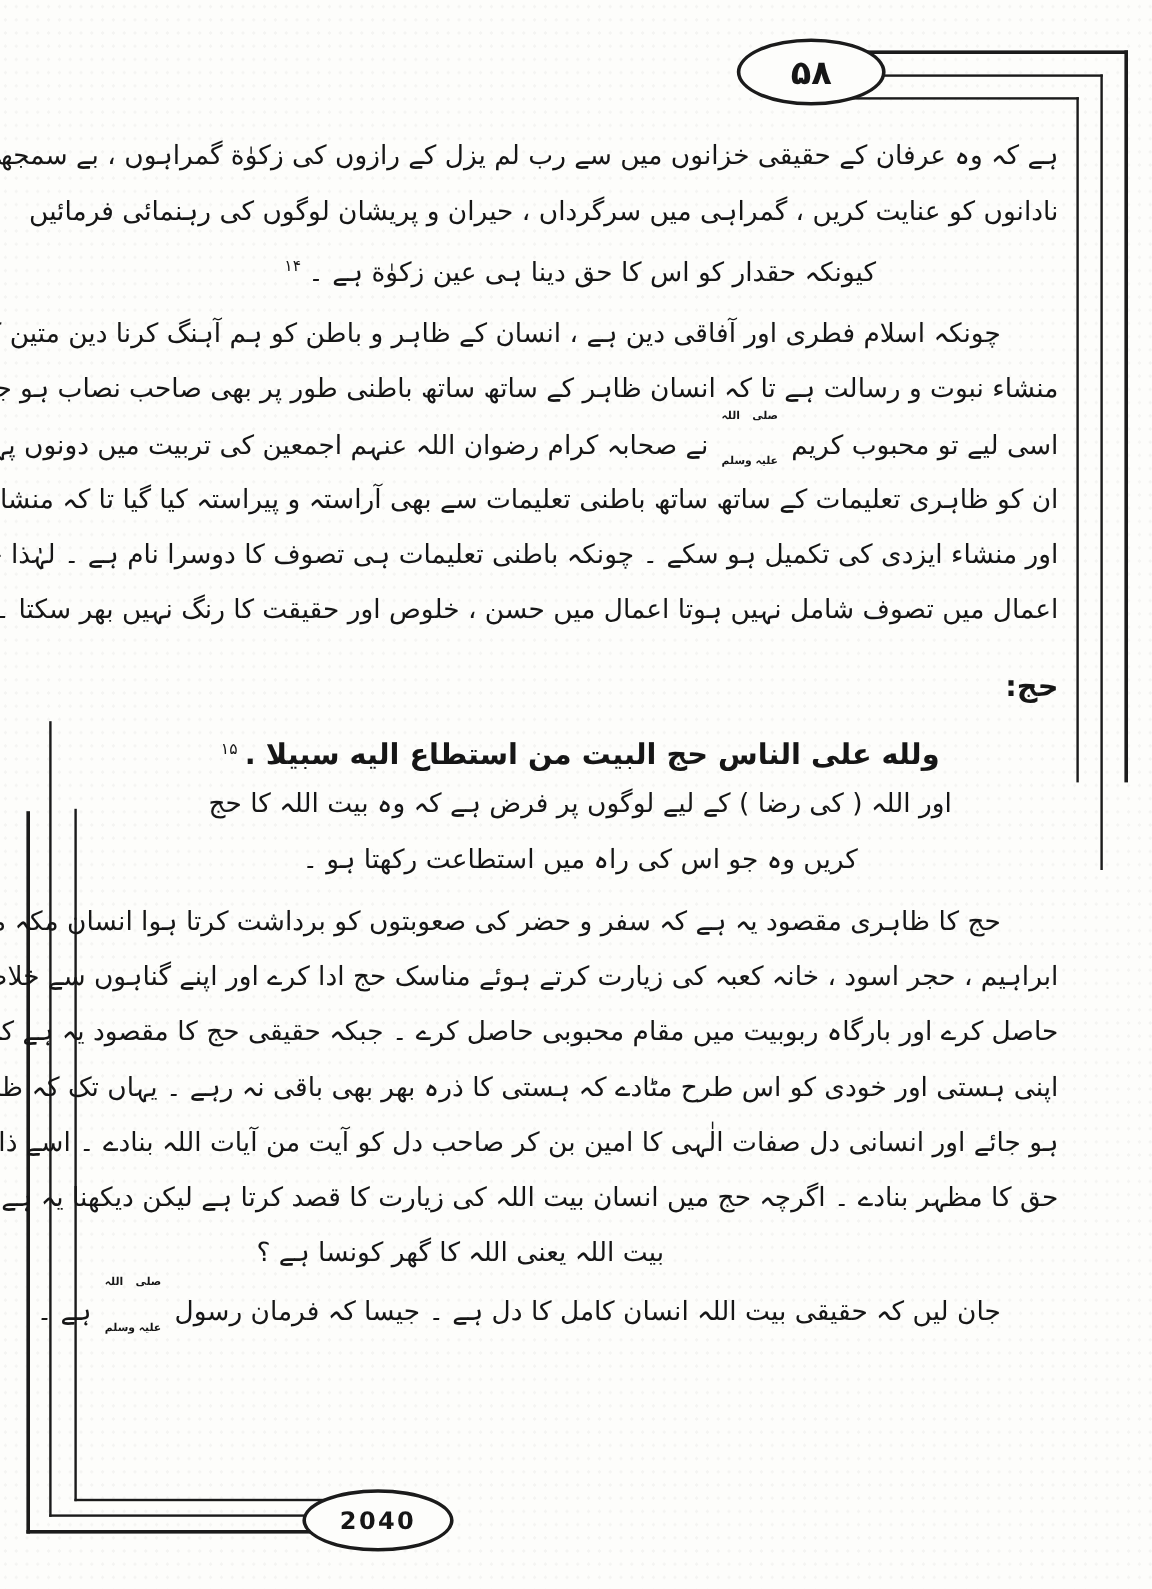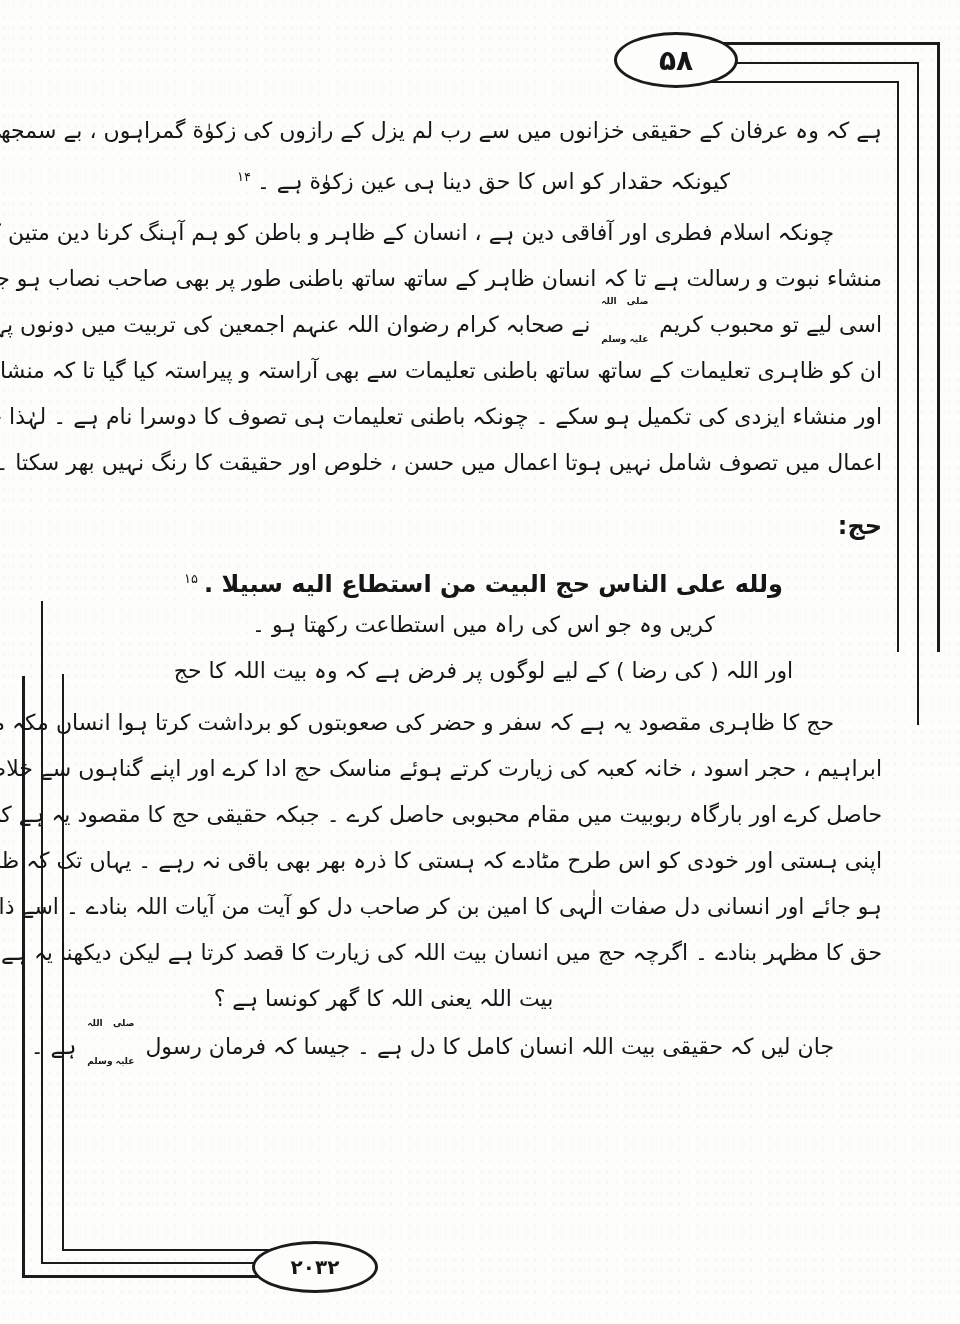--- a/index.html
+++ b/index.html
@@ -110,48 +110,49 @@
 <div class="fl bl-v3"></div>
 <div class="fl bl-h1"></div>
 <div class="fl bl-h2"></div>
 <div class="fl bl-h3"></div>
 
 <div class="oval oval-top">
   <span>۵۸</span>
 </div>
 
 <div class="oval oval-bottom">
-  <span>۲۰۳۲</span>
+  <span>2040</span>
 </div>
 
 <main>
     <section class="opening-paragraph">
       <div class="line full">ہے کہ وہ عرفان کے حقیقی خزانوں میں سے رب لم یزل کے رازوں کی زکوٰة گمراہوں ، بے سمجھ ،</div>
+      <div class="line full">نادانوں کو عنایت کریں ، گمراہی میں سرگرداں ، حیران و پریشان لوگوں کی رہنمائی فرمائیں</div>
       <div class="line center">کیونکہ حقدار کو اس کا حق دینا ہی عین زکوٰة ہے ۔<sup class="footnote">۱۴</sup></div>
     </section>
     <section class="tasawwuf-paragraph">
       <div class="line indent">چونکہ اسلام فطری اور آفاقی دین ہے ، انسان کے ظاہر و باطن کو ہم آہنگ کرنا دین متین کا مقصد اور</div>
       <div class="line full">منشاء نبوت و رسالت ہے تا کہ انسان ظاہر کے ساتھ ساتھ باطنی طور پر بھی صاحب نصاب ہو جائے ۔</div>
       <div class="line full">اسی لیے تو محبوب کریم <span class="honorific">
           <span>صلی اللہ</span>
           <span>علیہ وسلم</span>
         </span> نے صحابہ کرام رضوان اللہ عنہم اجمعین کی تربیت میں دونوں پہلو رکھے ۔</div>
       <div class="line full">ان کو ظاہری تعلیمات کے ساتھ ساتھ باطنی تعلیمات سے بھی آراستہ و پیراستہ کیا گیا تا کہ منشاء نبوت</div>
       <div class="line full">اور منشاء ایزدی کی تکمیل ہو سکے ۔ چونکہ باطنی تعلیمات ہی تصوف کا دوسرا نام ہے ۔ لہٰذا جب تک</div>
       <div class="line full">اعمال میں تصوف شامل نہیں ہوتا اعمال میں حسن ، خلوص اور حقیقت کا رنگ نہیں بھر سکتا ۔</div>
     </section>
     <section class="hajj-heading">
       <div class="line right">حج:</div>
     </section>
     <section class="quran-verse">
       <div class="line center">ولله علی الناس حج البیت من استطاع الیه سبیلا .<sup class="footnote">۱۵</sup></div>
     </section>
     <section class="verse-translation">
+      <div class="line center">اور اللہ ( کی رضا ) کے لیے لوگوں پر فرض ہے کہ وہ بیت اللہ کا حج</div>
       <div class="line center">کریں وہ جو اس کی راہ میں استطاعت رکھتا ہو ۔</div>
-      <div class="line center">اور اللہ ( کی رضا ) کے لیے لوگوں پر فرض ہے کہ وہ بیت اللہ کا حج</div>
     </section>
     <section class="hajj-explanation">
       <div class="line indent">حج کا ظاہری مقصود یہ ہے کہ سفر و حضر کی صعوبتوں کو برداشت کرتا ہوا انسان مکہ معظمہ پہنچے ۔ مقام</div>
       <div class="line full">ابراہیم ، حجر اسود ، خانہ کعبہ کی زیارت کرتے ہوئے مناسک حج ادا کرے اور اپنے گناہوں سے خلاصی</div>
       <div class="line full">حاصل کرے اور بارگاہ ربوبیت میں مقام محبوبی حاصل کرے ۔ جبکہ حقیقی حج کا مقصود یہ ہے کہ انسان</div>
       <div class="line full">اپنی ہستی اور خودی کو اس طرح مٹادے کہ ہستی کا ذرہ بھر بھی باقی نہ رہے ۔ یہاں تک کہ ظاہر و باطن ایک</div>
       <div class="line full">ہو جائے اور انسانی دل صفات الٰہی کا امین بن کر صاحب دل کو آیت من آیات اللہ بنادے ۔ اسے ذات</div>
       <div class="line full">حق کا مظہر بنادے ۔ اگرچہ حج میں انسان بیت اللہ کی زیارت کا قصد کرتا ہے لیکن دیکھنا یہ ہے کہ حقیقی</div>
       <div class="line center-right">بیت اللہ یعنی اللہ کا گھر کونسا ہے ؟</div>
     </section>

